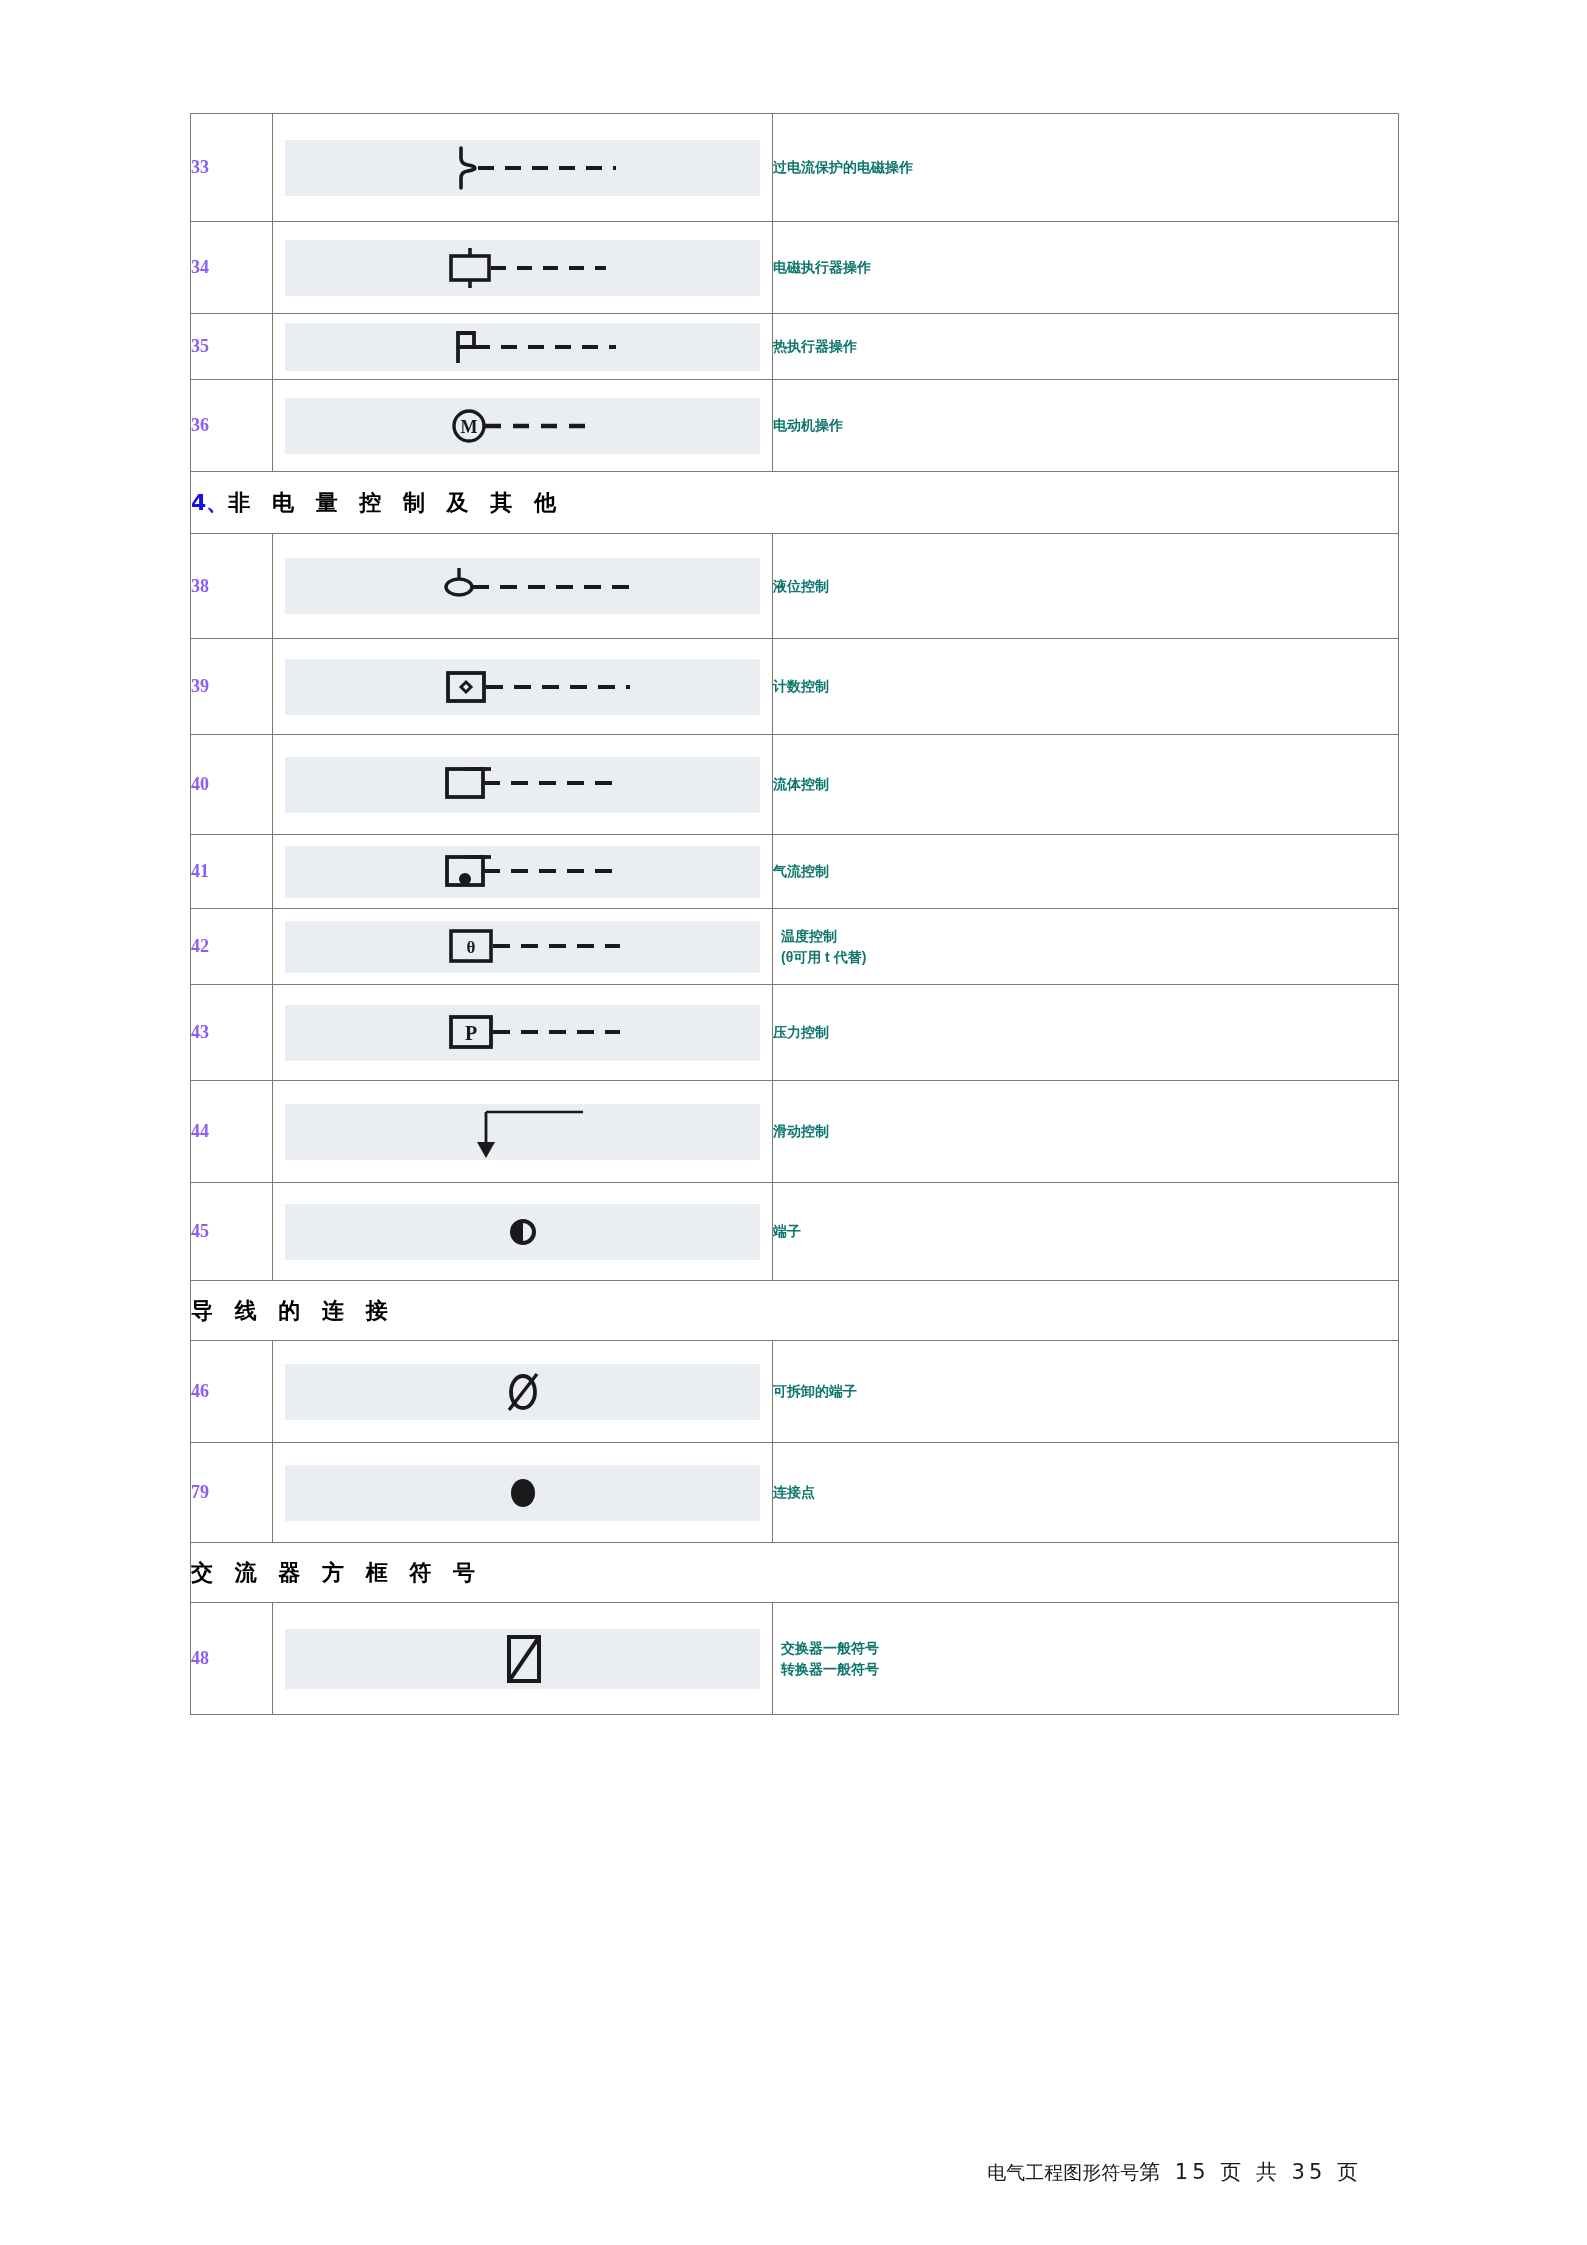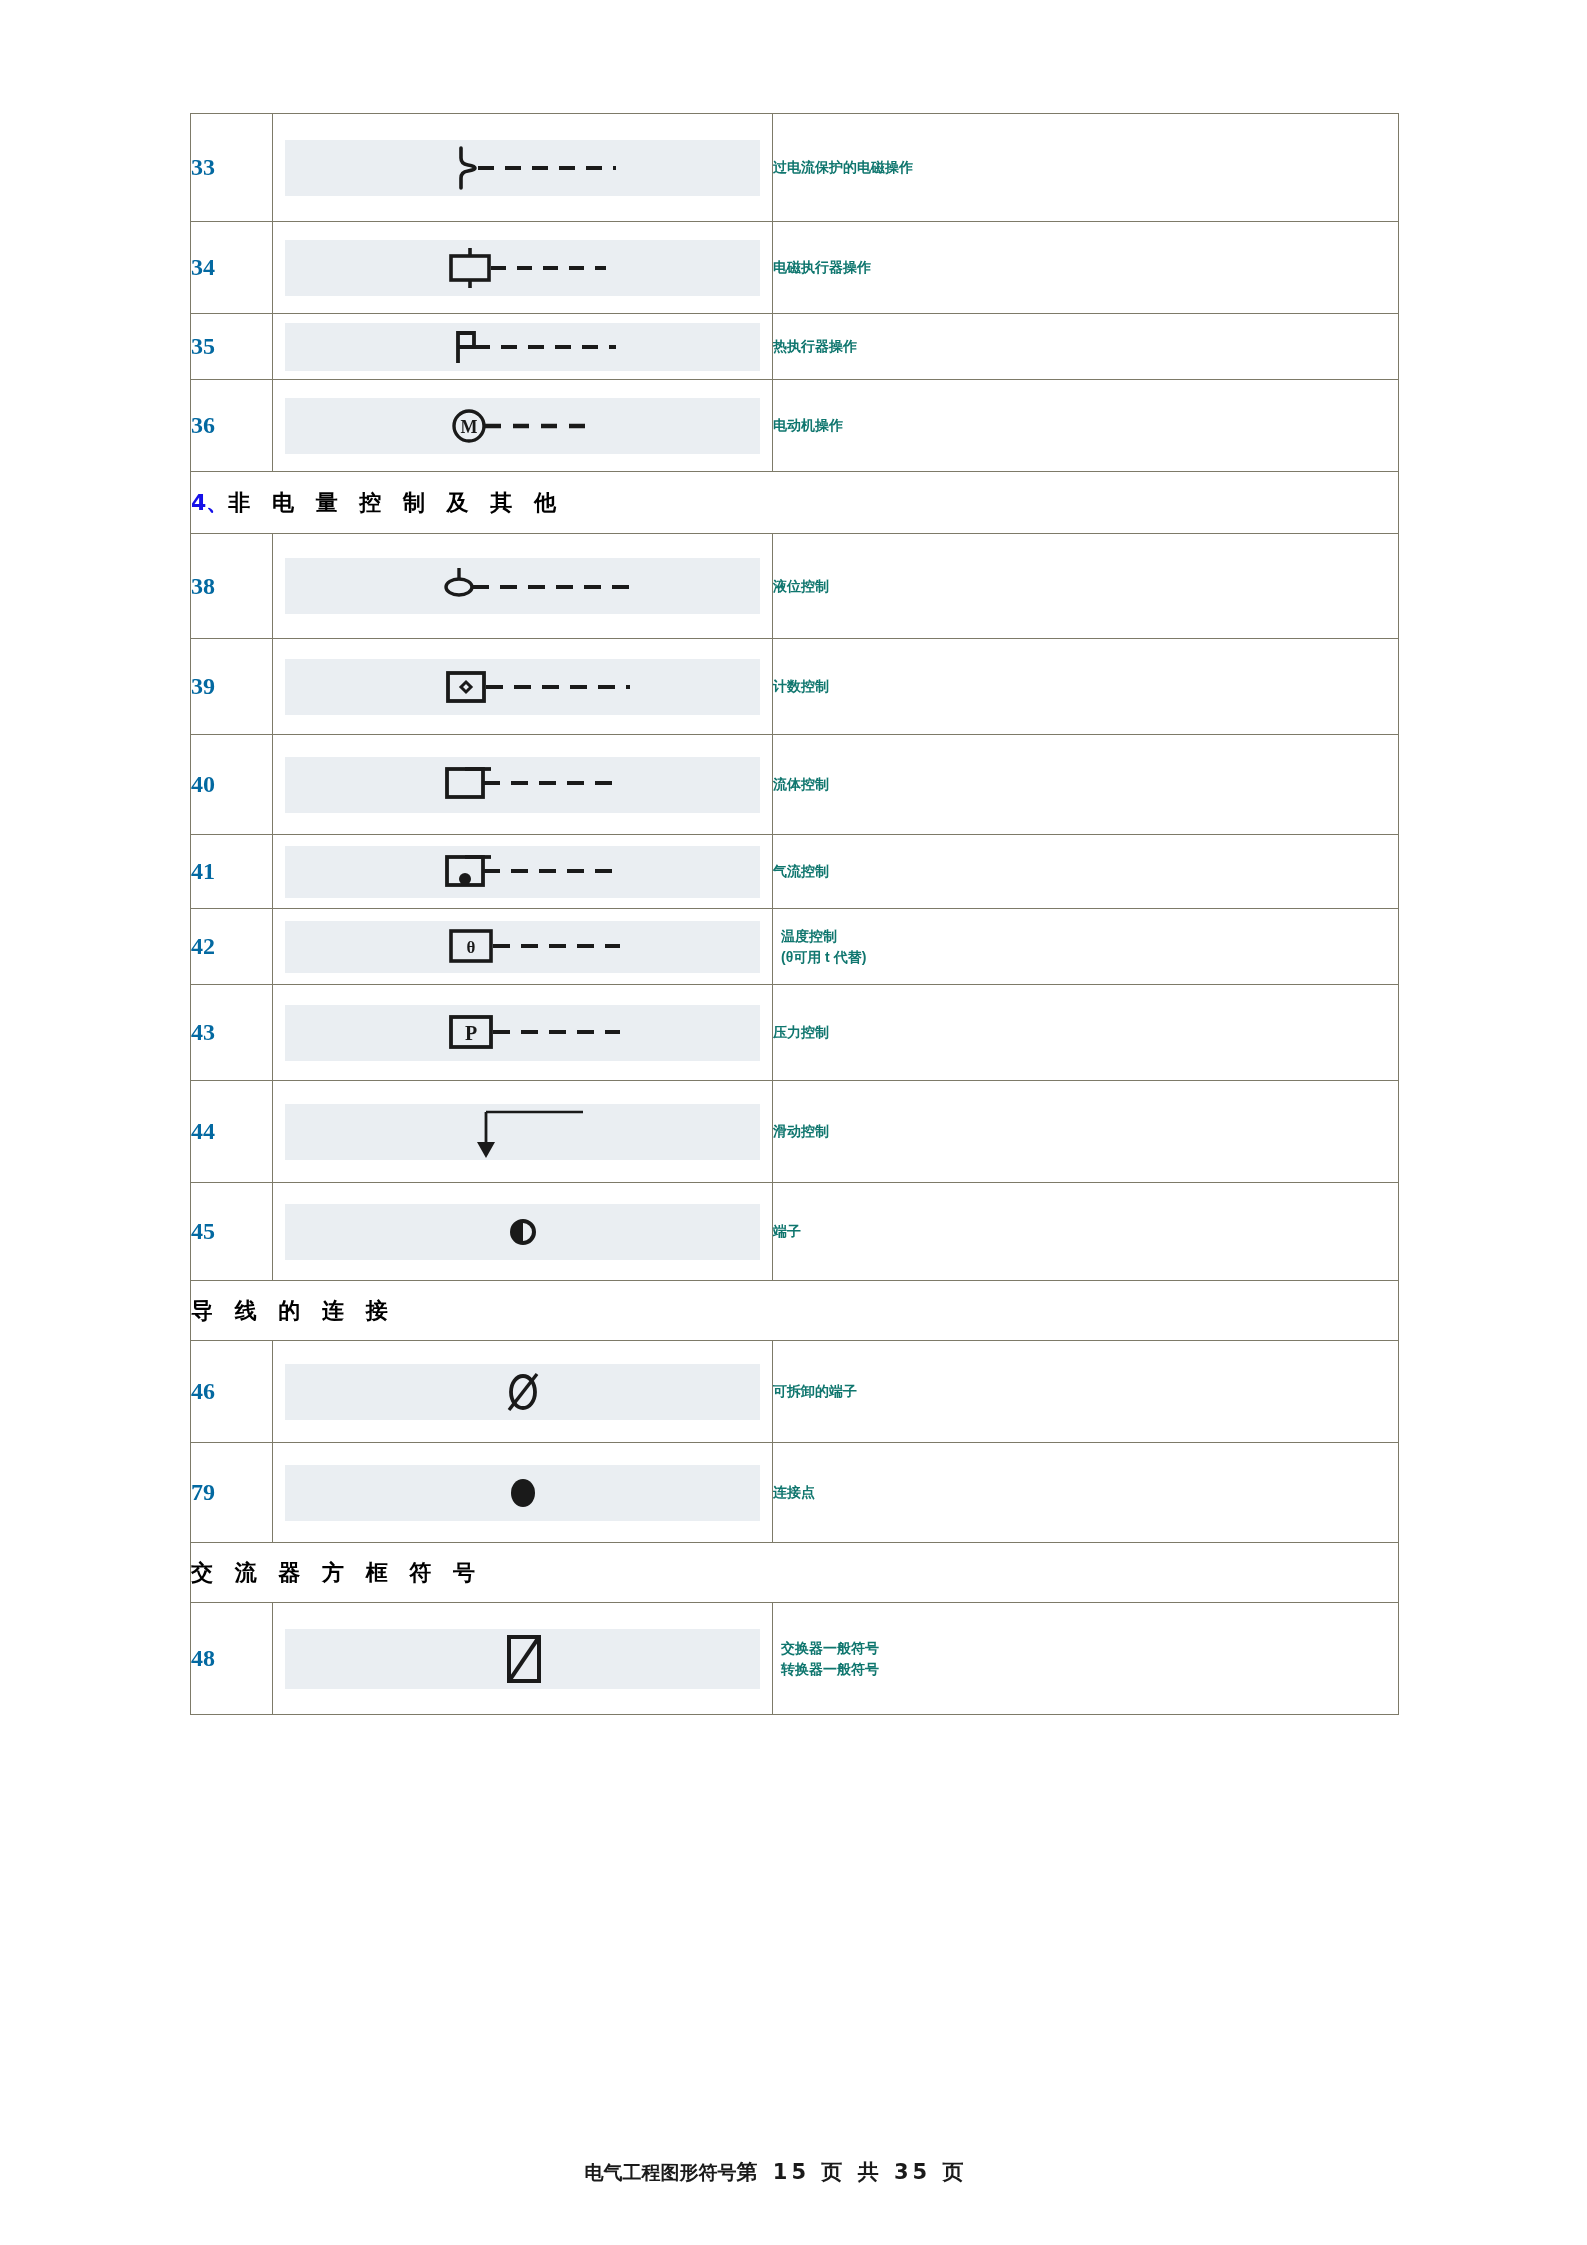--- a/index.html
+++ b/index.html
@@ -39,22 +39,22 @@
   .col-num   { width: 82px; }
   .col-sym   { width: 500px; }
   .col-desc  { width: 626px; }
 
   .col-num-b  { width: 82px; }
   .col-sym-b  { width: 442px; }
   .col-desc-b { width: 684px; }
 
   .num {
     font-weight: bold;
-    font-size: 24px;
-    color: #0369a1;
+    font-size: 18px;
+    color: #8b5cf6;
     padding-left: 12px;
     font-family: "Liberation Serif", serif;
   }
   .desc {
     font-size: 14px;
     color: #0f766e;
     padding-left: 13px;
     line-height: 1.45;
     font-family: Liberation Sans, sans-serif;
     font-weight: 600;
@@ -89,24 +89,23 @@
     letter-spacing: 0px;
     font-weight: bold;
   }
   
   #footer {
     position: absolute;
     left: 190px;
     top: 2158px;
     width: 1208px;
     display: flex;
-    justify-content: center;
+    justify-content: flex-end;
     align-items: baseline;
     font-family: "DejaVu Sans", "Liberation Sans", sans-serif;
-    font-weight: bold;
   }
   #footer-left {
     font-size: 19px;
     color: #1a1a1a;
   }
   #footer-right {
     font-size: 21px;
     color: #1a1a1a;
     letter-spacing: 4px;
     padding-right: 36px;

